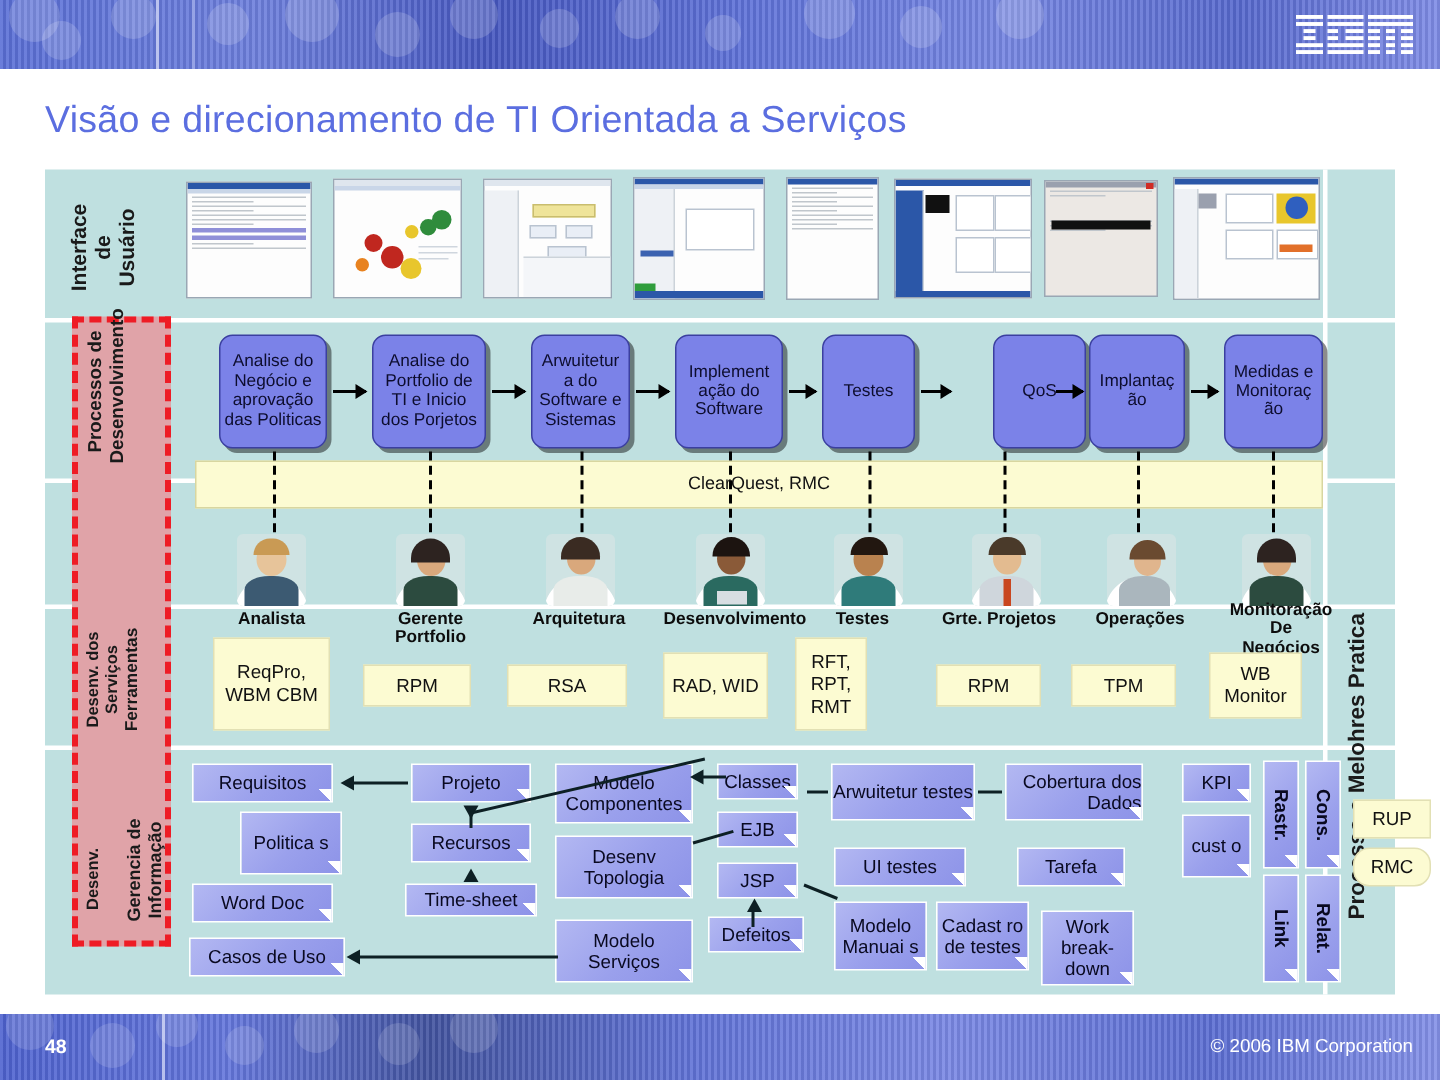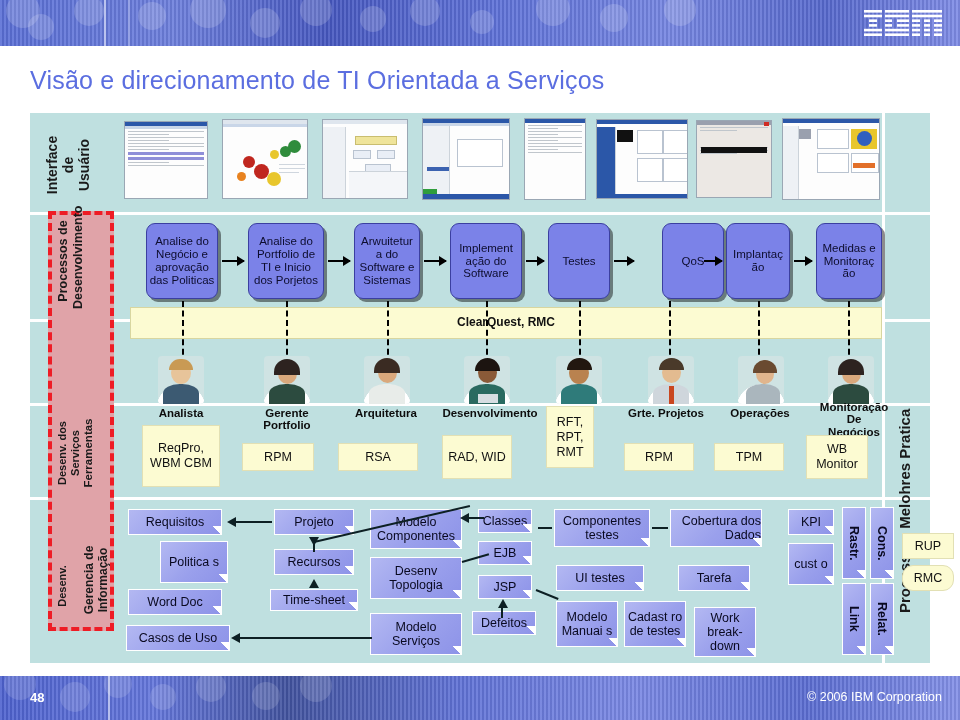--- a/index.html
+++ b/index.html
@@ -373,21 +373,21 @@
 
   <div class="pbox" style="left:696px;top:110px;width:64px;height:76px;">
     <span>Implantaç ão</span>
     </div>
   <div class="arrow-r" style="left:764px;top:147px;width:18px;"></div>
 
   <div class="pbox" style="left:786px;top:110px;width:66px;height:76px;">
     <span>Medidas e Monitoraç ão</span>
     </div>
 
-  <div class="yband" style="left:100px;top:194px;width:752px;height:32px;font-weight:bold;">
+  <div class="yband" style="left:100px;top:194px;width:752px;height:32px;">
     <span>ClearQuest, RMC</span>
   </div>
 
   <div class="vdash arrow" style="left:152px;top:188px;height:92px;"></div>
   <div class="vdash arrow" style="left:256px;top:188px;height:92px;"></div>
   <div class="vdash arrow" style="left:357px;top:188px;height:92px;"></div>
   <div class="vdash arrow" style="left:456px;top:188px;height:92px;"></div>
   <div class="vdash arrow" style="left:549px;top:188px;height:92px;"></div>
   <div class="vdash arrow" style="left:639px;top:188px;height:92px;"></div>
   <div class="vdash arrow" style="left:728px;top:188px;height:92px;"></div>
@@ -466,21 +466,21 @@
     </div>
   <div class="ybox" style="left:212px;top:330px;width:72px;height:28px;">
     <span>RPM</span>
     </div>
   <div class="ybox" style="left:308px;top:330px;width:80px;height:28px;">
     <span>RSA</span>
     </div>
   <div class="ybox" style="left:412px;top:322px;width:70px;height:44px;">
     <span>RAD, WID</span>
     </div>
-  <div class="ybox" style="left:500px;top:293px;width:48px;height:62px;margin-left:16px;">
+  <div class="ybox" style="left:500px;top:312px;width:48px;height:62px;">
     <span>RFT, RPT, RMT</span>
     </div>
   <div class="ybox" style="left:594px;top:330px;width:70px;height:28px;">
     <span>RPM</span>
     </div>
   <div class="ybox" style="left:684px;top:330px;width:70px;height:28px;">
     <span>TPM</span>
     </div>
   <div class="ybox" style="left:776px;top:322px;width:62px;height:44px;">
     <span>WB Monitor</span>
@@ -526,21 +526,21 @@
     <span>EJB</span>
     </div>
   <div class="note" style="left:448px;top:462px;width:54px;height:24px;">
     <span>JSP</span>
     </div>
   <div class="note" style="left:442px;top:498px;width:64px;height:24px;">
     <span>Defeitos</span>
     </div>
 
   <div class="note" style="left:524px;top:396px;width:96px;height:38px;">
-    <span>Componentes testes</span>
+    <span>Arwuitetur testes</span>
     </div>
   <div class="note" style="left:526px;top:452px;width:88px;height:26px;">
     <span>UI testes</span>
     </div>
   <div class="note" style="left:526px;top:488px;width:62px;height:46px;">
     <span>Modelo Manuai s</span>
     </div>
   <div class="note" style="left:594px;top:488px;width:62px;height:46px;">
     <span>Cadast ro de testes</span>
     </div>

